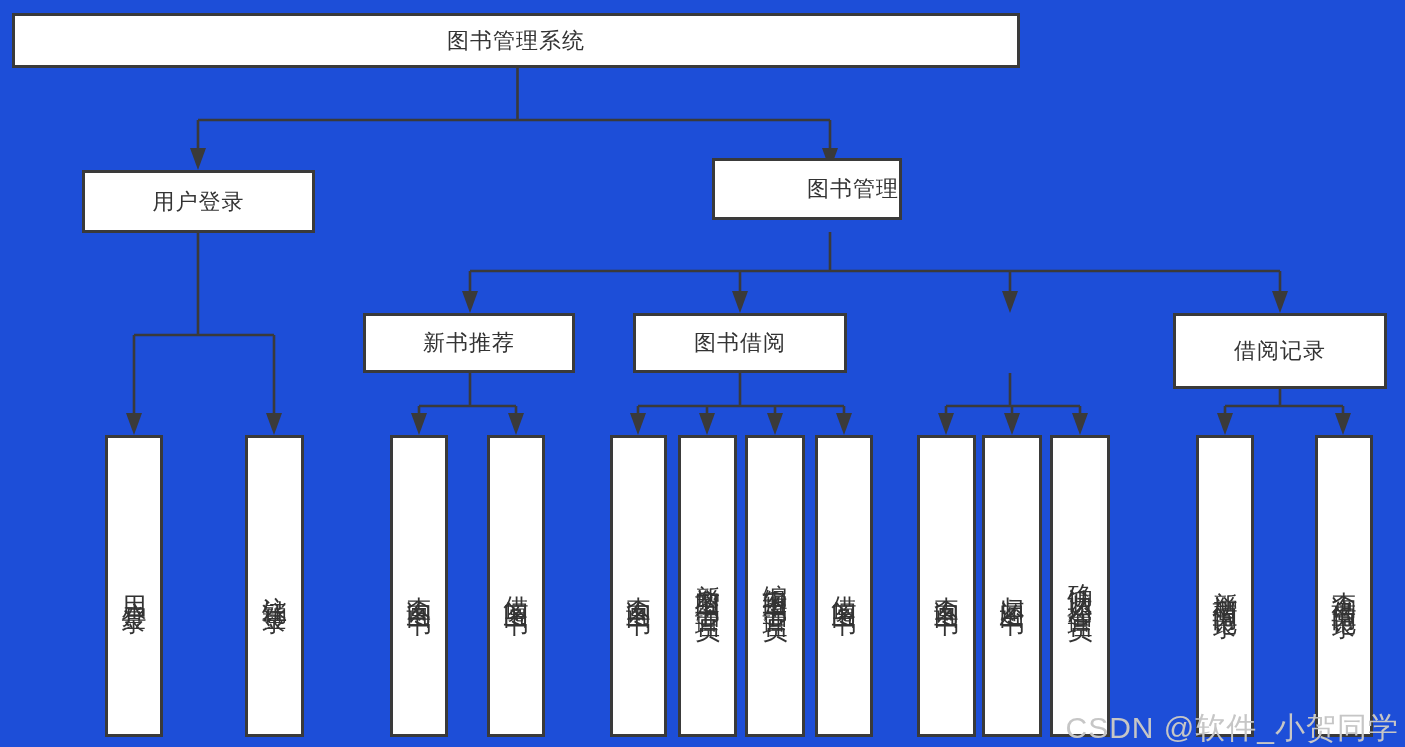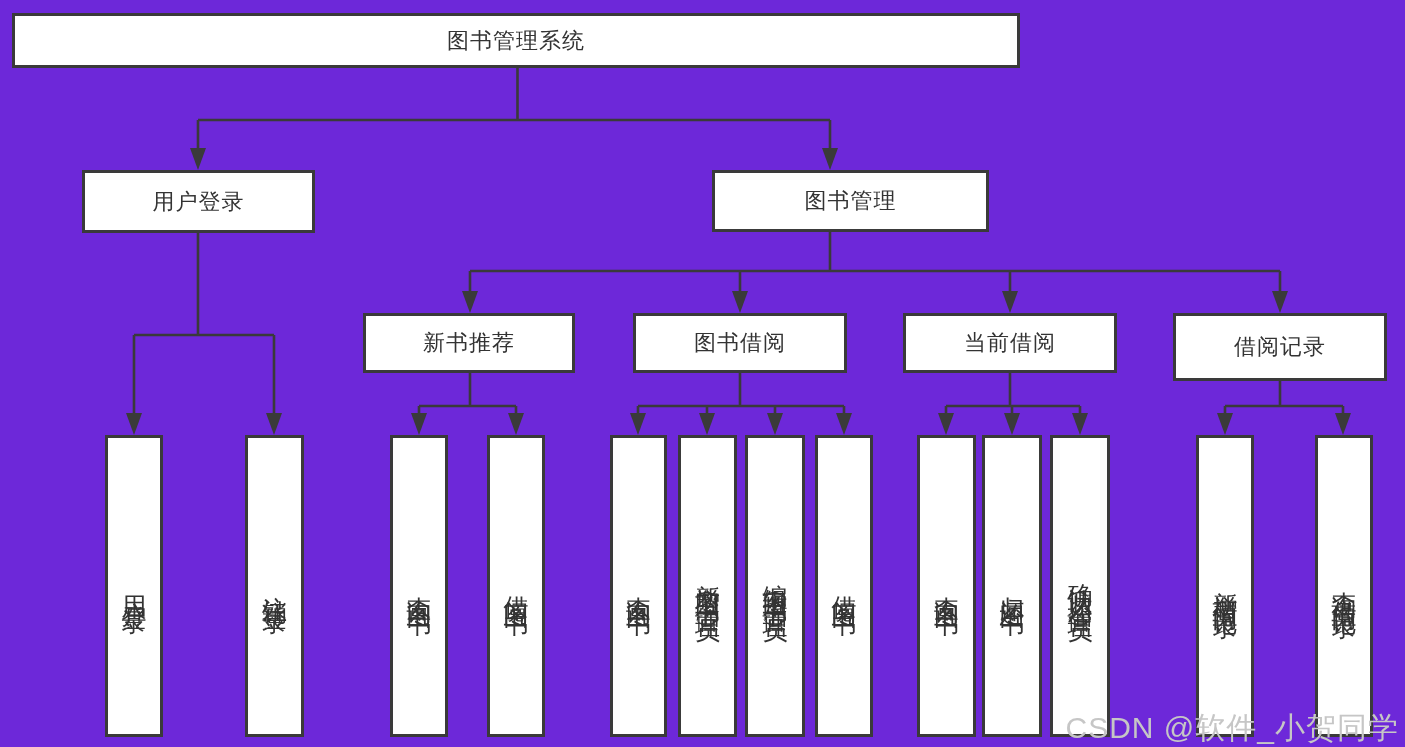--- a/index.html
+++ b/index.html
@@ -1,19 +1,19 @@
 <!DOCTYPE html>
 <html><head>
 <meta charset="utf-8">
 <style>
   html,body{margin:0;padding:0;background:#ffffff;}
   #canvas{
     position:relative;
     width:1405px;height:747px;
-    background:#6d28d9;
+    background:#1d4ed8;
     font-family:"Liberation Sans","DejaVu Sans",sans-serif;
     overflow:hidden;
   }
   #connectors{position:absolute;left:0;top:0;width:1405px;height:747px;}
   .node{
     position:absolute;
     box-sizing:border-box;
     border:3px solid #3a3a3a;
     background:#ffffff;
     display:flex;align-items:center;justify-content:center;
@@ -85,34 +85,31 @@
     </g>
   </svg>
 
   <div class="node hnode" style="left:12px;top:13px;width:1008px;height:55px;">
     <span>图书管理系统</span>
   </div>
 
   <div class="node hnode" style="left:82px;top:170px;width:233px;height:63px;">
     <span>用户登录</span>
   </div>
-  <div class="node hnode" style="left:712px;top:170px;width:277px;height:62px;">
+  <div class="node hnode" style="left:712px;top:158px;width:190px;height:62px;justify-content:flex-end;">
     <span>图书管理</span>
   </div>
 
   <div class="node hnode" style="left:363px;top:313px;width:212px;height:60px;">
     <span>新书推荐</span>
   </div>
   <div class="node hnode" style="left:633px;top:313px;width:214px;height:60px;">
     <span>图书借阅</span>
   </div>
-  <div class="node hnode" style="left:903px;top:313px;width:214px;height:60px;">
-    <span>当前借阅</span>
-  </div>
-  <div class="node hnode" style="left:1173px;top:313px;width:214px;height:68px;">
+  <div class="node hnode" style="left:1173px;top:313px;width:214px;height:76px;">
     <span>借阅记录</span>
   </div>
 
   <div class="node vnode" style="left:105px;top:435px;width:58px;height:302px;">
     <span>用户登录</span>
   </div>
   <div class="node vnode" style="left:245px;top:435px;width:59px;height:302px;">
     <span>注销登录</span>
   </div>
 

